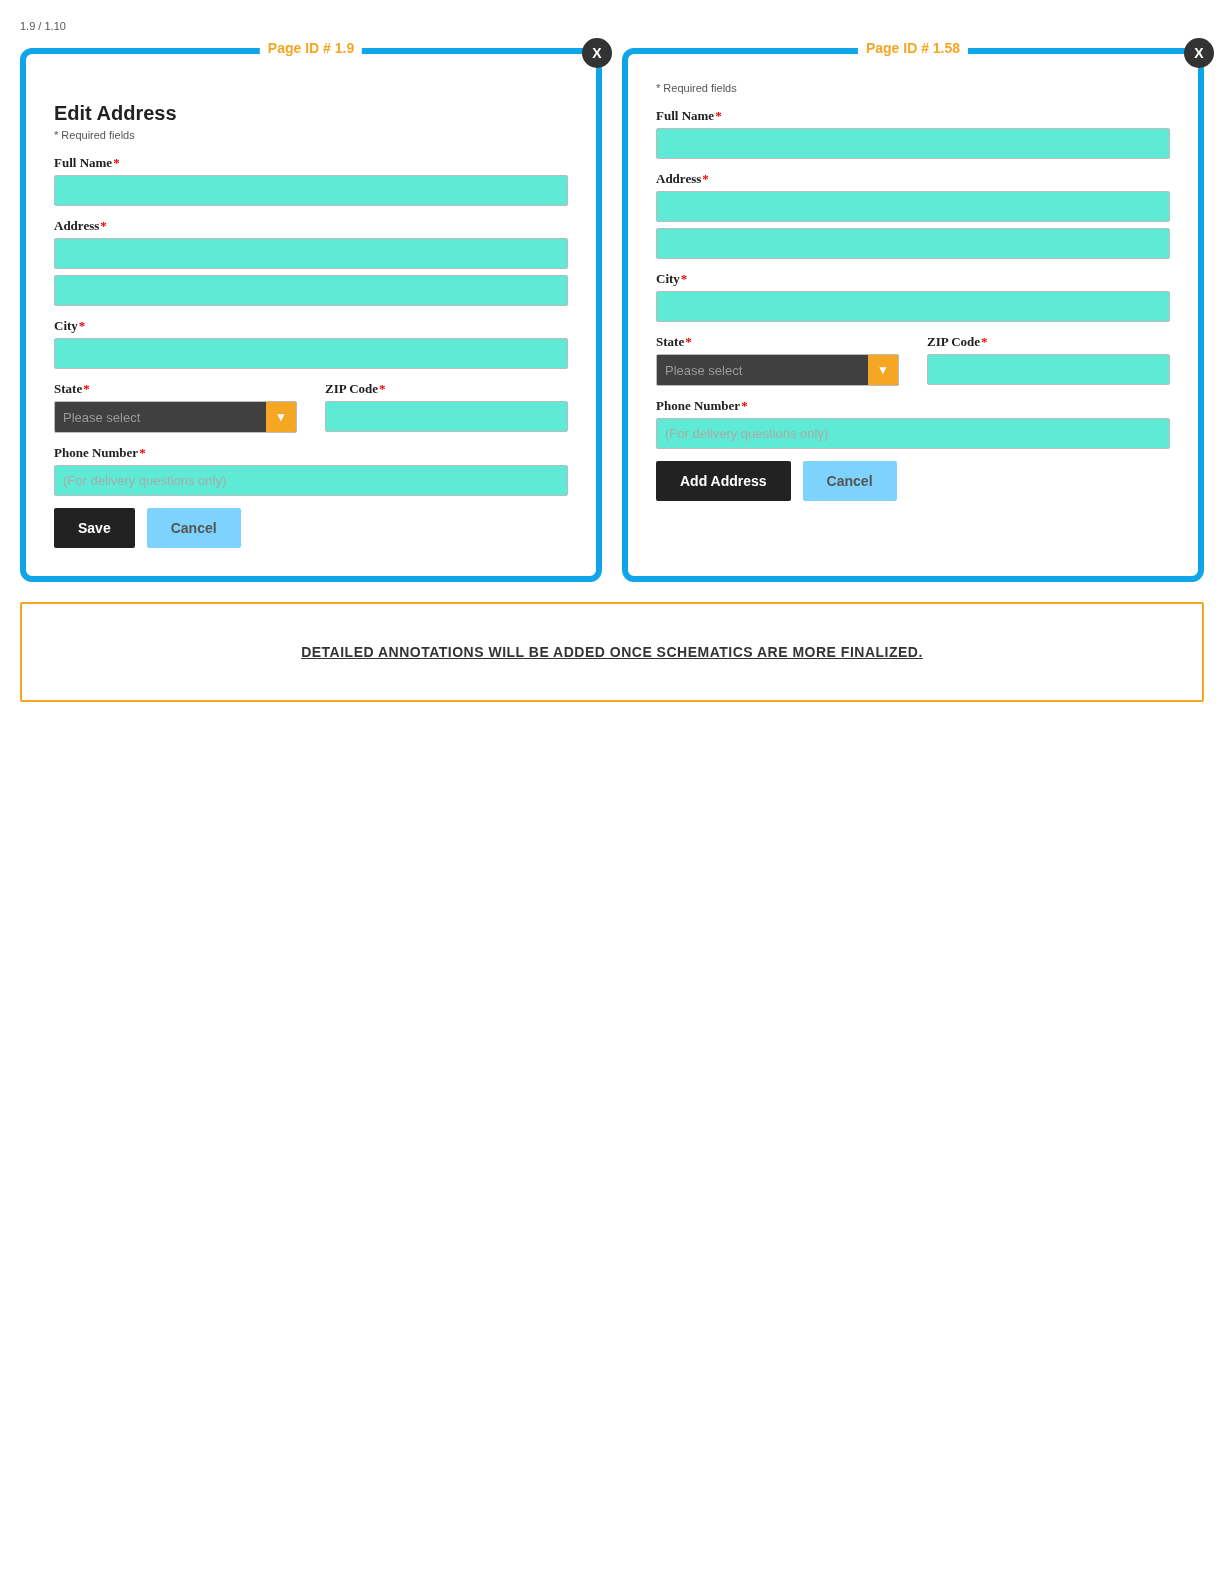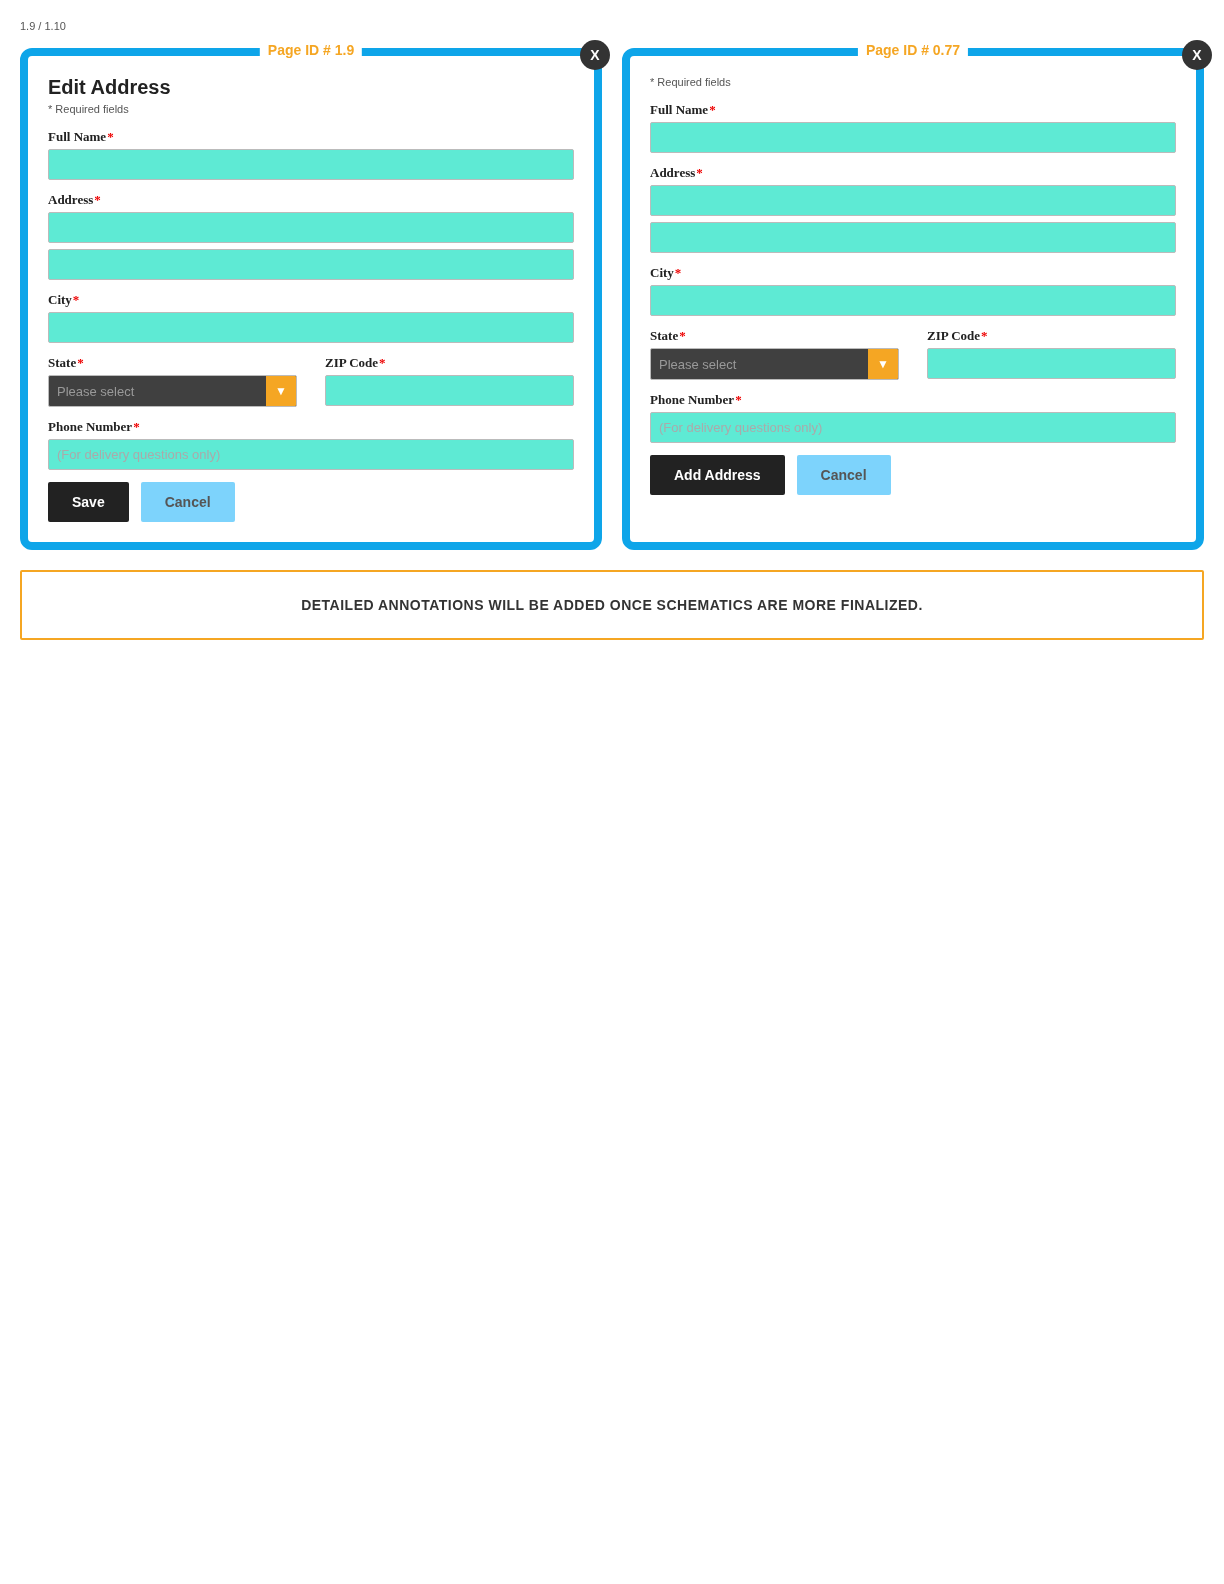--- a/index.html
+++ b/index.html
@@ -18,23 +18,23 @@
     }
 
     .panels-row {
       display: flex;
       gap: 20px;
       margin-bottom: 20px;
     }
 
     .panel {
       flex: 1;
-      border: 8px solid #0ea5e9;
+      border: 6px solid #0ea5e9;
       border-radius: 12px;
-      padding: 20px;
+      padding: 28px;
       position: relative;
     }
 
     .panel-header {
       position: absolute;
       top: -14px;
       left: 50%;
       transform: translateX(-50%);
       background: #fff;
       padding: 0 8px;
@@ -59,21 +59,21 @@
       font-weight: bold;
       font-size: 14px;
       cursor: pointer;
       border: none;
     }
 
     .form-title {
       font-size: 20px;
       font-weight: bold;
       color: #222;
-      margin-top: 0;
+      margin-top: 20px;
       margin-bottom: 4px;
     }
 
     .required-note {
       font-size: 11px;
       color: #555;
       margin-bottom: 14px;
     }
 
     .form-group {
@@ -185,22 +185,23 @@
       padding: 12px 24px;
       font-size: 14px;
       font-weight: bold;
       cursor: pointer;
       border-radius: 2px;
     }
 
     .annotation-box {
       border: 2px solid #f5a623;
       border-radius: 2px;
-      padding: 25px 20px;
+      padding: 40px 20px;
       text-align: center;
+      text-decoration: underline;
     }
 
     .annotation-text {
       font-size: 14px;
       font-weight: bold;
       color: #333;
       letter-spacing: 0.5px;
     }
   </style>
 </head>
@@ -267,21 +268,21 @@
       <input type="text" class="form-input" placeholder="(For delivery questions only)" style="">
     </div>
 
     <div class="btn-row">
       <button class="btn-primary">Save</button>
       <button class="btn-secondary">Cancel</button>
     </div>
   </div>
 
   <div class="panel">
-    <div class="panel-header">Page ID # 0.77</div>
+    <div class="panel-header">Page ID # 1.58</div>
     <button class="close-btn">X</button>
 
     <div class="required-note">* Required fields</div>
 
     <div class="form-group">
       <label class="form-label">
         <span>Full Name</span><span class="required-star">*</span>
       </label>
       <input type="text" class="form-input" style="">
     </div>

